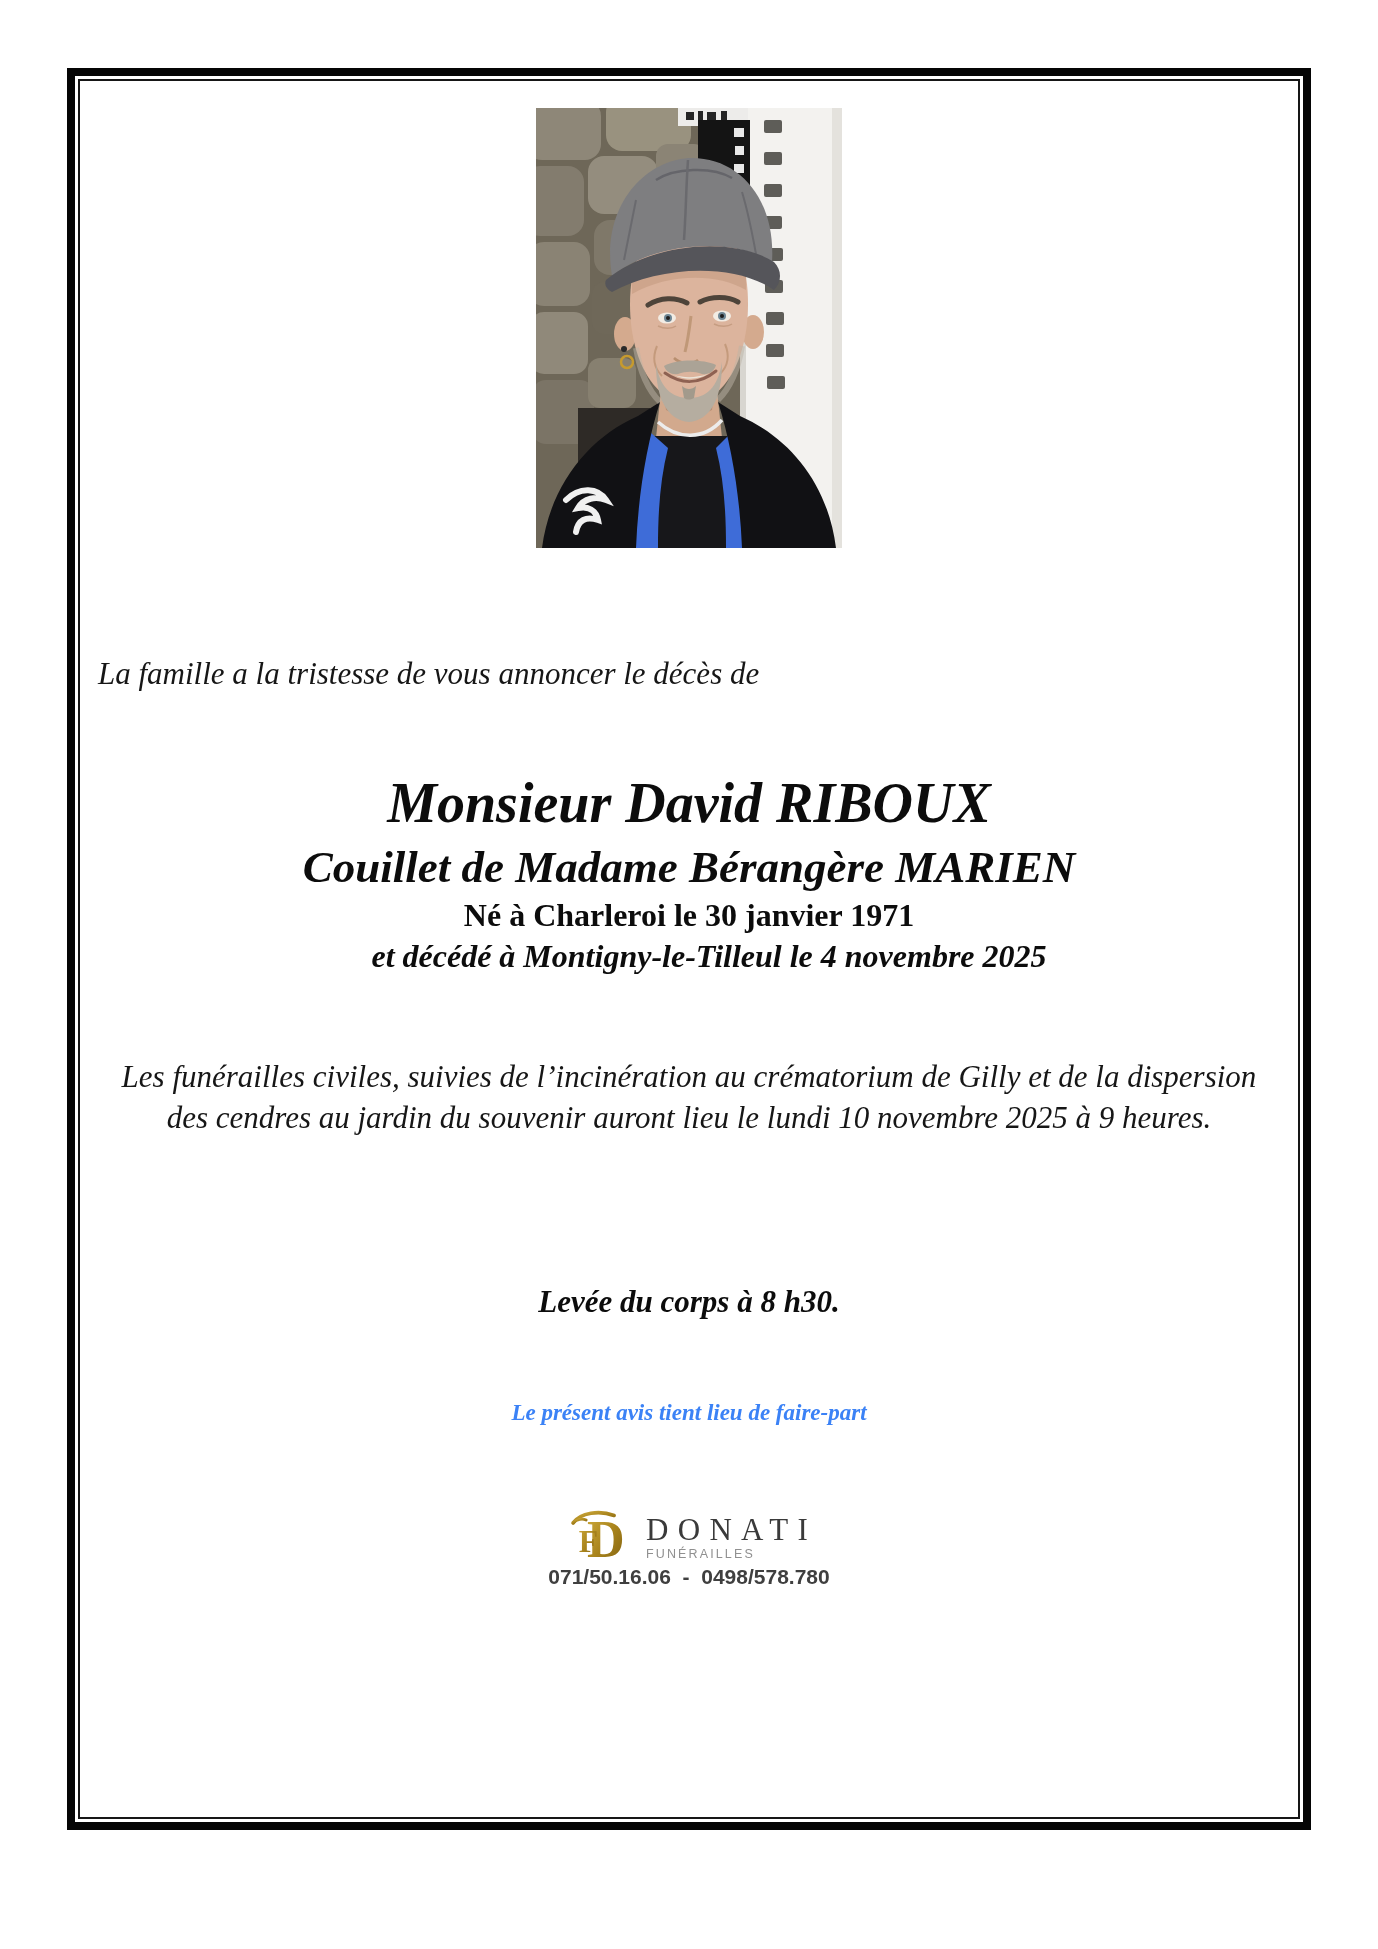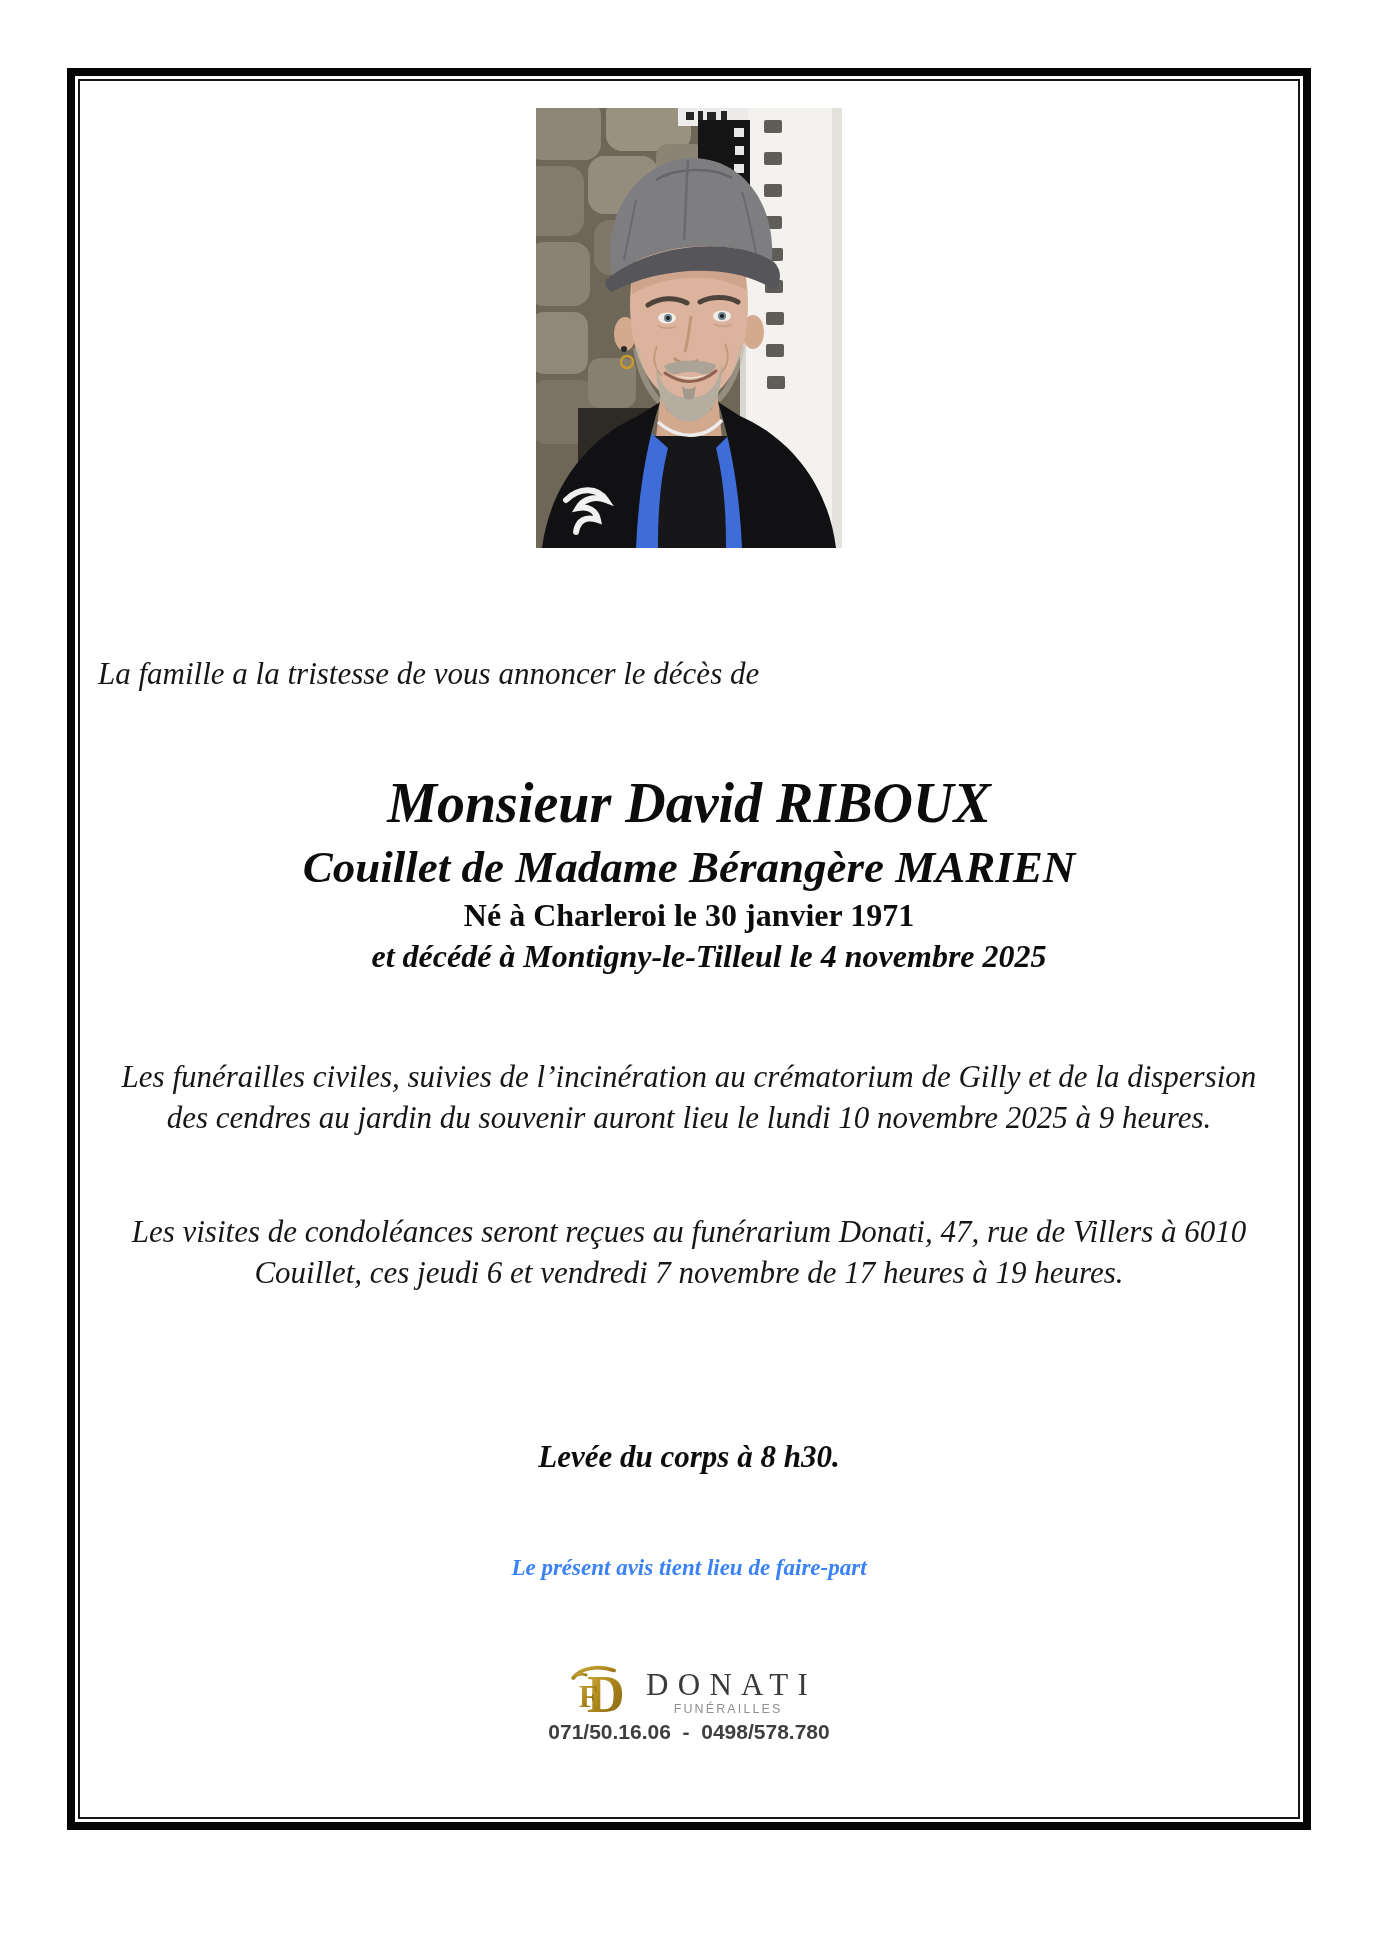--- a/index.html
+++ b/index.html
@@ -103,21 +103,21 @@
   .logo-row {
     display: flex;
     align-items: flex-end;
     justify-content: center;
     gap: 12px;
   }
   .monogram { width: 64px; height: 54px; }
   .logo-text {
     display: flex;
     flex-direction: column;
-    align-items: center;
+    align-items: flex-start;
     padding-bottom: 2px;
   }
   .fh-name {
     font-family: "Liberation Serif", serif;
     font-size: 31px;
     letter-spacing: 0.30em;
     margin-right: -0.30em;
     line-height: 1;
     color: #3a3a3a;
   }
@@ -263,22 +263,20 @@
 
       <div class="intro">La famille a la tristesse de vous annoncer le décès de</div>
 
       <div class="deceased-name">Monsieur David RIBOUX</div>
       <div class="deceased-relation">Couillet de Madame Bérangère MARIEN</div>
       <div class="birth-line">Né à Charleroi le 30 janvier 1971</div>
       <div class="death-line">et décédé à Montigny-le-Tilleul le 4 novembre 2025</div>
 
       <div class="para para-funeral">Les funérailles civiles, suivies de l’incinération au crématorium de Gilly et de la dispersion
 des cendres au jardin du souvenir auront lieu le lundi 10 novembre 2025 à 9 heures.</div>
-      <div class="para para-condolences">Les visites de condoléances seront reçues au funérarium Donati, 47, rue de Villers à 6010
-Couillet, ces jeudi 6 et vendredi 7 novembre de 17 heures à 19 heures.</div>
 
       <div class="levee-line">Levée du corps à 8 h30.</div>
       <div class="notice-line">Le présent avis tient lieu de faire-part</div>
 
       <div class="logo-block">
         <div class="logo-row">
           <svg class="monogram" viewBox="0 0 66 58" xmlns="http://www.w3.org/2000/svg">
             <defs>
               <linearGradient id="goldgrad" x1="0" y1="0" x2="1" y2="1">
                 <stop offset="0" stop-color="#cfac3e"></stop>

